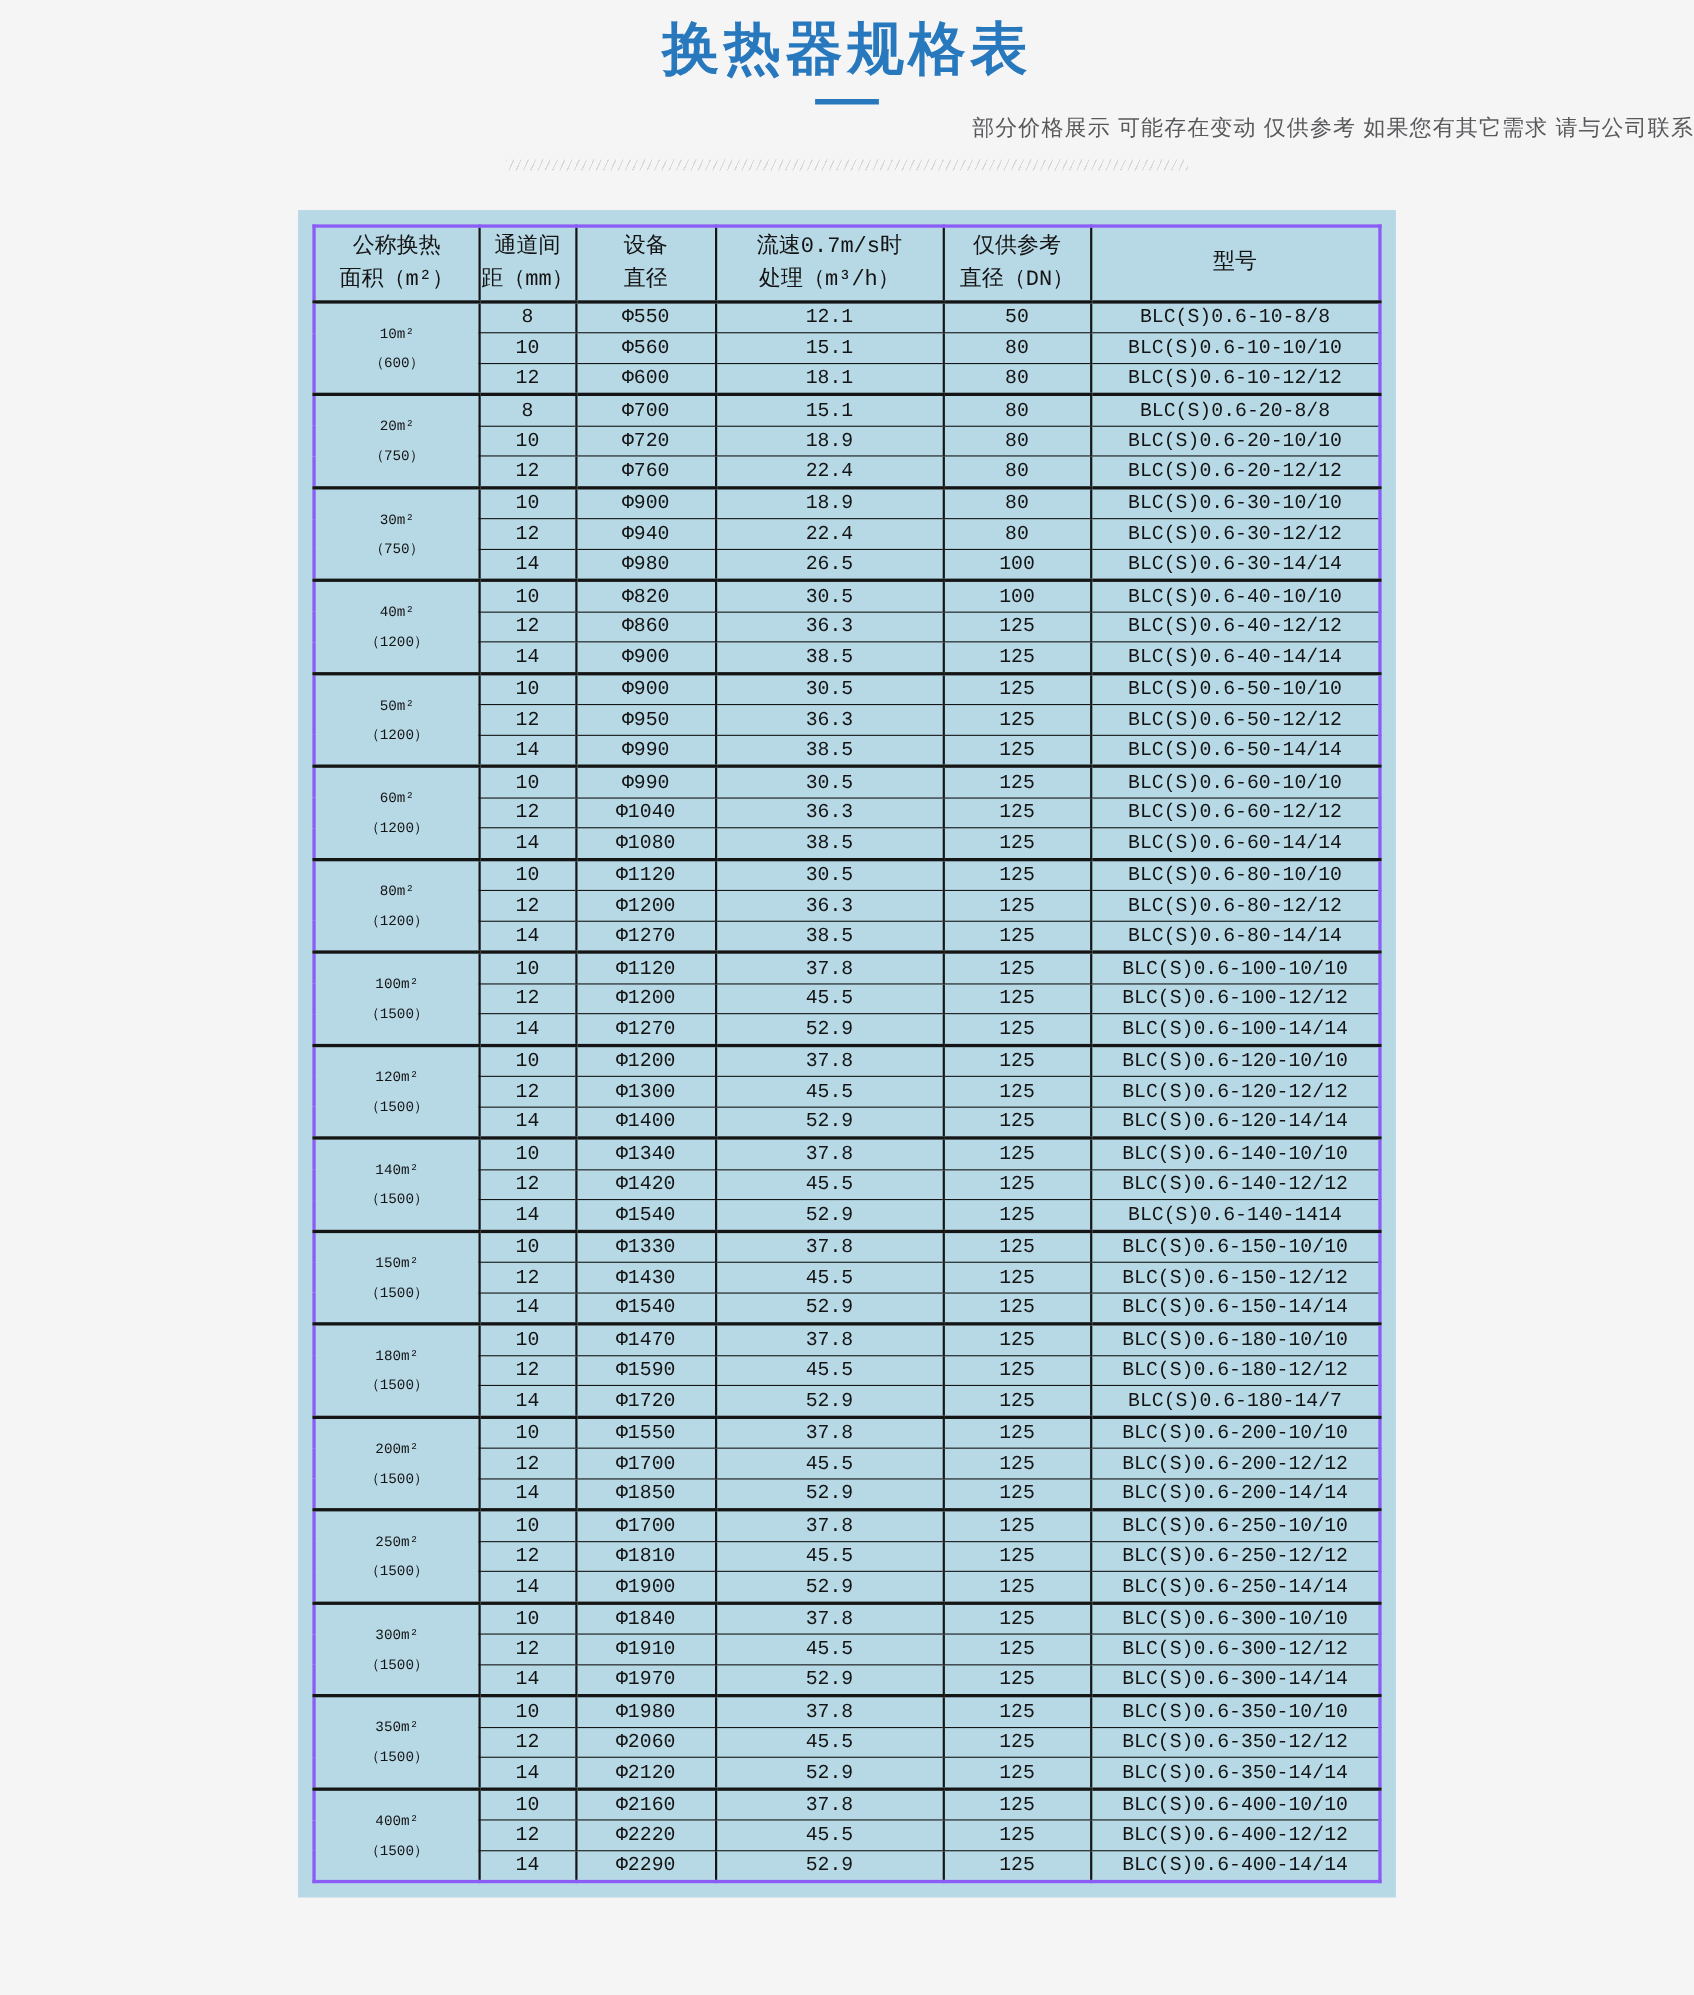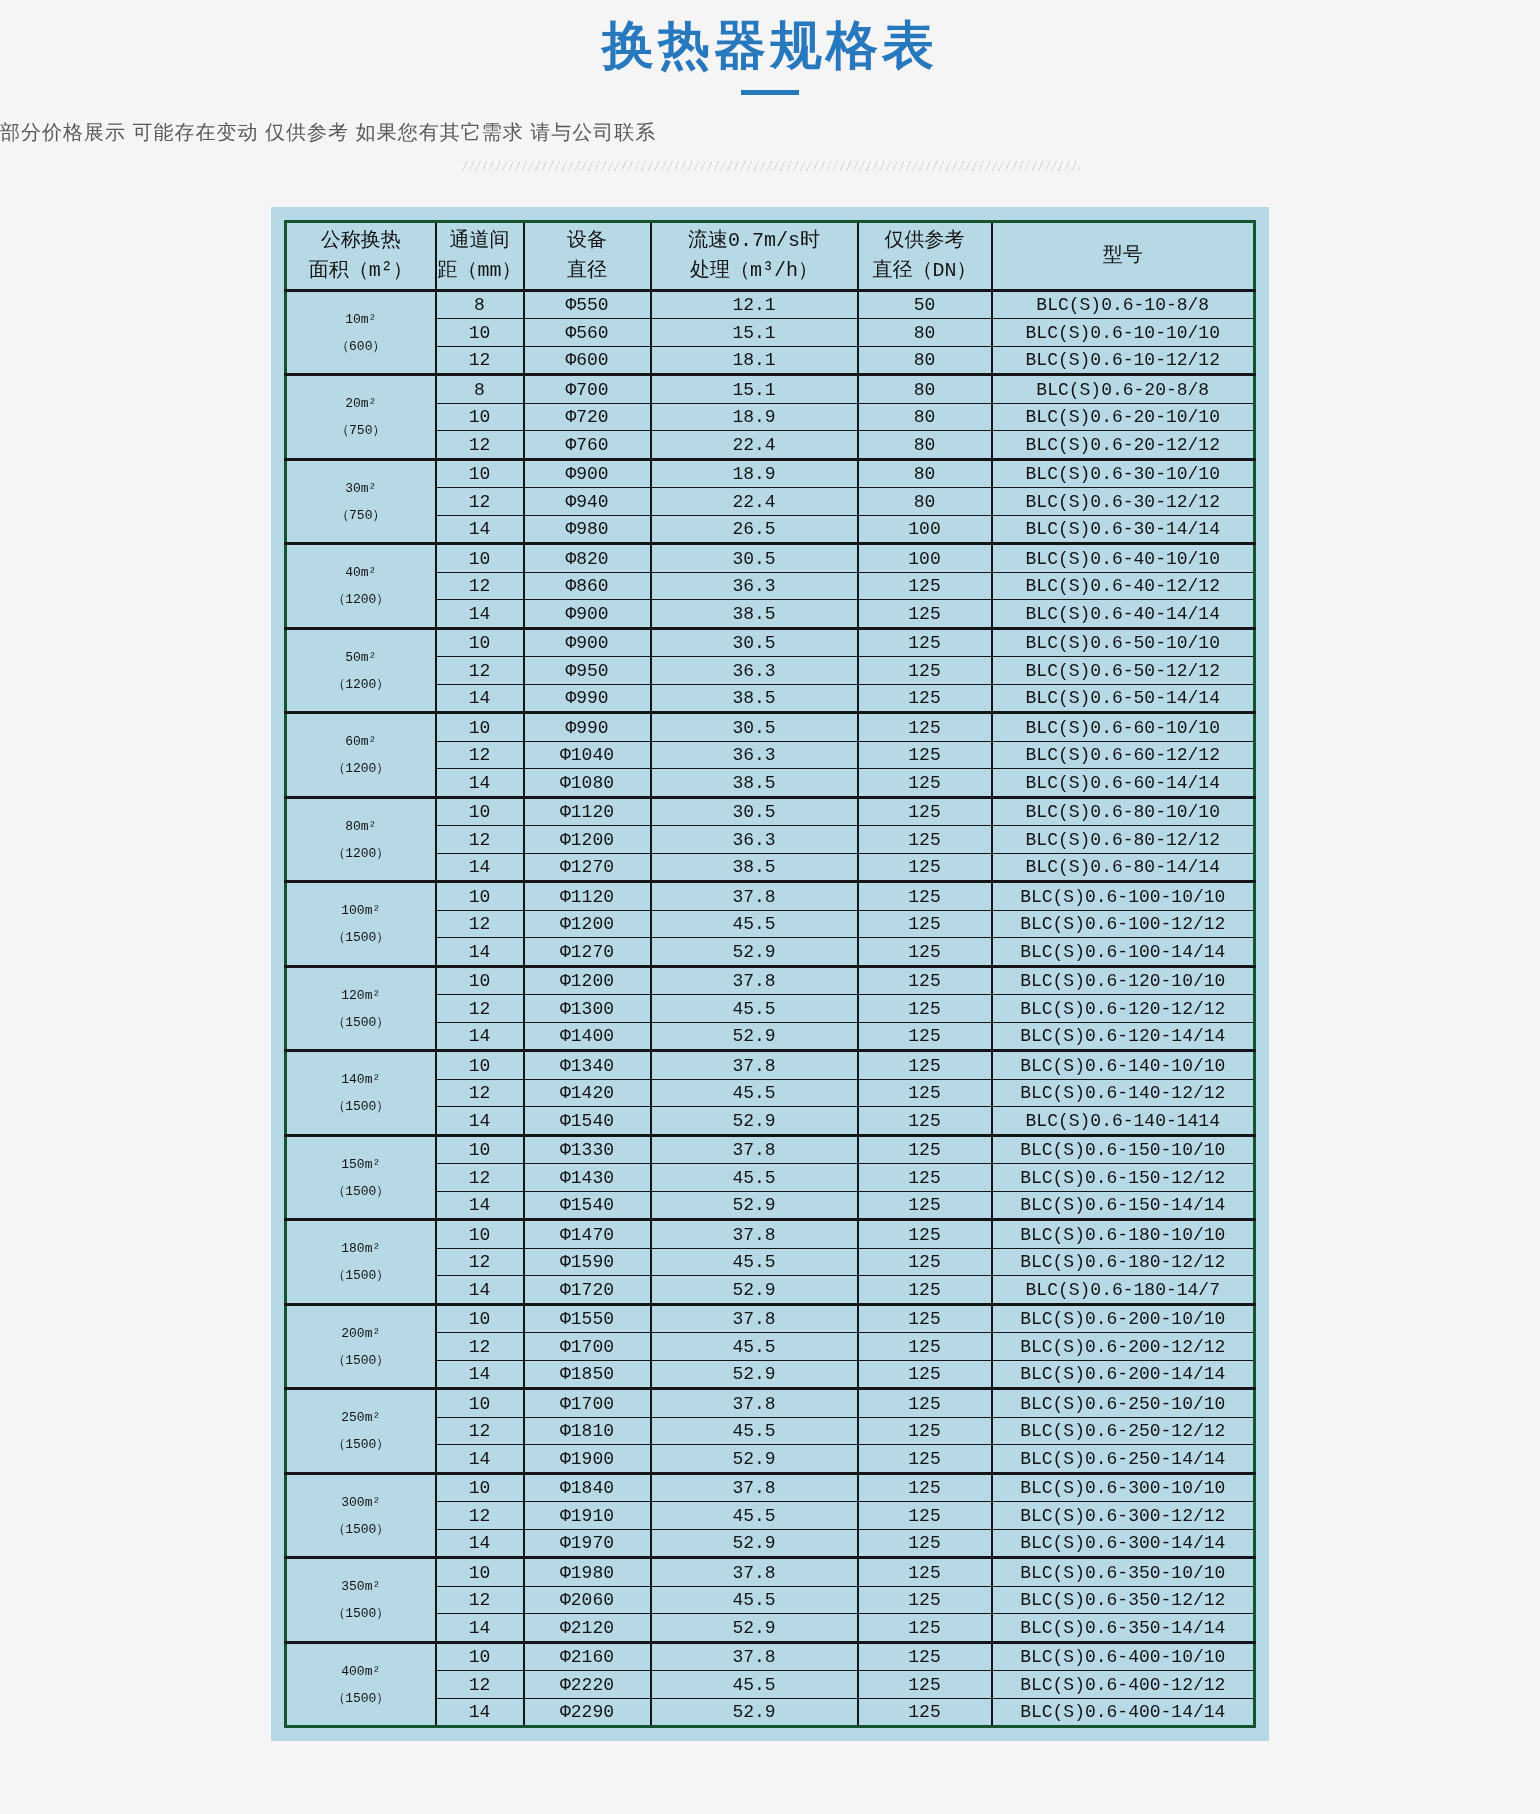--- a/index.html
+++ b/index.html
@@ -23,24 +23,24 @@
     padding-top: 16px;
     line-height: 1.15;
   }
   .title-divider {
     width: 58px;
     height: 5px;
     background: #2878be;
     margin: 14px auto 0;
   }
   .page-subtitle {
-    text-align: left;
+    text-align: right;
     color: #58595b;
     font-size: 20px;
-    margin-top: 24px;
+    margin-top: 8px;
     letter-spacing: 1px;
   }
   .hatch-stripe {
     width: 620px;
     height: 10px;
     margin: 15px auto 0;
     background: repeating-linear-gradient(
       115deg,
       #d7d7d7 0px, #d7d7d7 1px,
       transparent 1px, transparent 6px
@@ -50,21 +50,21 @@
     width: 998px;
     margin: 36px auto 0;
     background: #b7d9e6;
     padding: 13px;
     box-sizing: border-box;
   }
   table.spec-table {
     border-collapse: collapse;
     width: 100%;
     table-layout: fixed;
-    border: 3px solid #14532d;
+    border: 3px solid #8b5cf6;
     font-family: "Liberation Mono", "DejaVu Sans Mono", monospace;
     color: #141414;
     background: #b7d9e6;
   }
   .spec-table th,
   .spec-table td {
     border: 2px solid #151515;
     text-align: center;
     vertical-align: middle;
     padding: 0;

